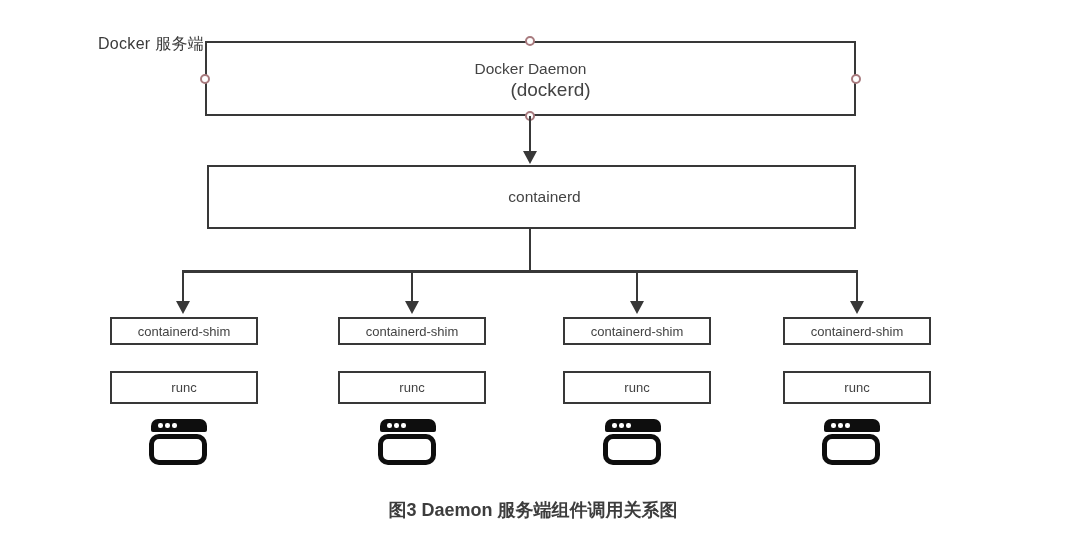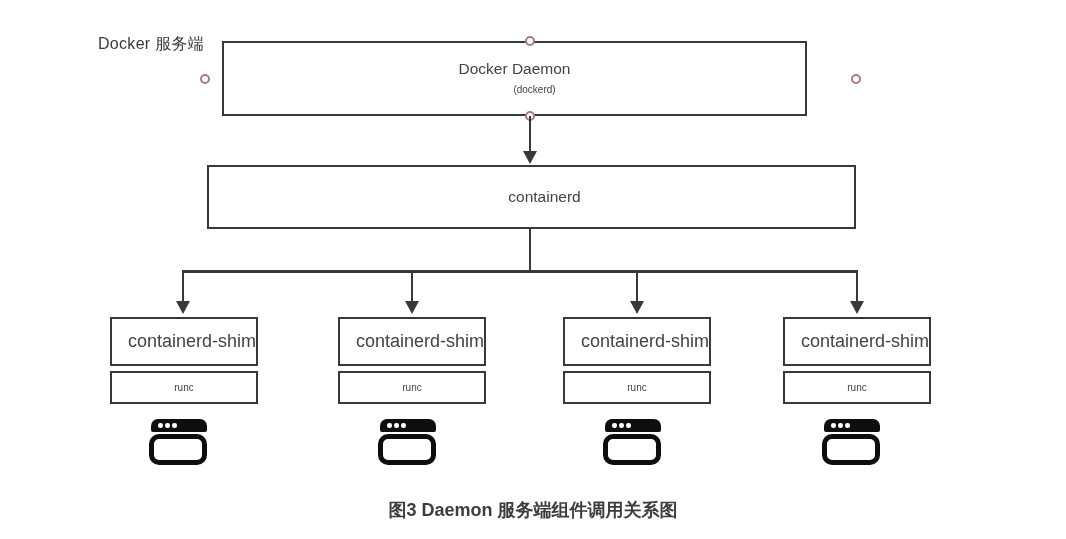--- a/index.html
+++ b/index.html
@@ -25,26 +25,26 @@
     box-sizing: border-box;
     border: 2.5px solid #383838;
     background: #ffffff;
     display: flex;
     flex-direction: column;
     align-items: center;
     justify-content: center;
     text-align: center;
     color: #434343;
   }
-  .daemon-box { left: 222px; top: 41px; width: 585px; height: 75px; }
+  .daemon-box { left: 205px; top: 41px; width: 651px; height: 75px; }
   .daemon-box .t1 { font-size: 15.5px; line-height: 21px; }
-  .daemon-box .t2 { font-size: 10px; line-height: 21px; margin-left: 40px; }
+  .daemon-box .t2 { font-size: 19px; line-height: 21px; margin-left: 40px; }
   .containerd-box { left: 207px; top: 165px; width: 649px; height: 64px; font-size: 15.5px; padding-left: 26px; }
-  .shim-box { top: 317px; width: 148px; height: 49px; font-size: 18px; align-items: flex-end; }
-  .runc-box { top: 371px; width: 148px; height: 33px; font-size: 10px; }
+  .shim-box { top: 317px; width: 148px; height: 28px; font-size: 13px; }
+  .runc-box { top: 371px; width: 148px; height: 33px; font-size: 13px; }
   .col1 { left: 110px; }
   .col2 { left: 338px; }
   .col3 { left: 563px; }
   .col4 { left: 783px; }
   .line { position: absolute; background: #383838; }
   .arrow-down {
     position: absolute;
     width: 0; height: 0;
     border-left: 7px solid transparent;
     border-right: 7px solid transparent;

